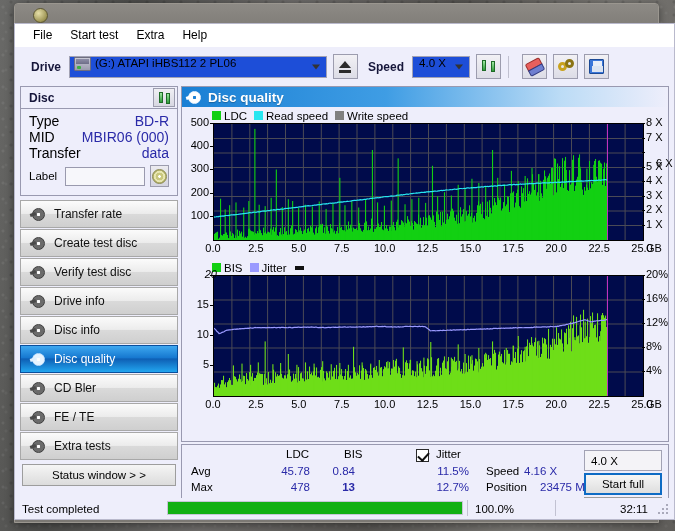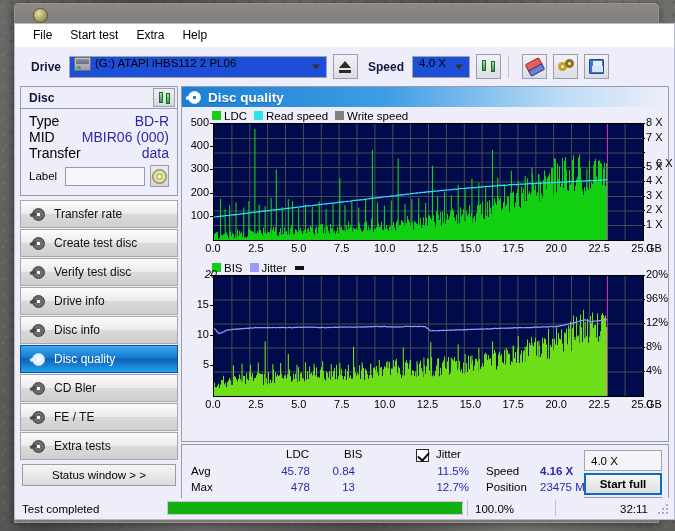--- a/index.html
+++ b/index.html
@@ -322,21 +322,21 @@
     background:#f4f3f7; border:1px solid #a2a2b4;
     display:flex;align-items:center; padding-left:6px; font-size:11.5px;
   }
   .act-btn {
     position:absolute; right:6px; width:78px; height:22px;
     background: linear-gradient(#f6f6f6,#dedede);
     border:1px solid #9c9c9c;
     display:flex;align-items:center;justify-content:center;
     font-size:11.5px; color:#000;
   }
-  #start-full { top:28px; border:2px solid #0d6bc4;font-weight:bold; }
+  #start-full { top:28px; border:2px solid #0d6bc4; }
   #start-part { top:52px; }
 
   
   #statusbar {
     position:absolute; left:0; right:0; bottom:0; height:21px;
     background:#eeeefb; display:flex; align-items:center;
   }
   #status-text { font-size:11.5px; color:#000; margin-left:7px; white-space:nowrap;}
   #progress-outer {
     position:absolute; left:152px; top:3px; width:296px; height:14px;
@@ -1586,21 +1586,21 @@
             <span class="ytick" style="left: 0px; width: 27px; top: 38px;">15</span>
             <span class="tickmark" style="left: 28px; top: 45px; width: 3px; height: 1px;"></span>
             <span class="ytick" style="left: 8px; width: 27px; top: 8px; font-style: italic;">20</span>
             <span class="tickmark" style="left: 28px; top: 15px; width: 3px; height: 1px;"></span>
             <span class="y2tick" style="left: 464px; top: 104px;">4%</span>
             <span class="tickmark" style="left: 460px; top: 111px; width: 3px; height: 1px;"></span>
             <span class="y2tick" style="left: 464px; top: 80px;">8%</span>
             <span class="tickmark" style="left: 460px; top: 87px; width: 3px; height: 1px;"></span>
             <span class="y2tick" style="left: 464px; top: 56px;">12%</span>
             <span class="tickmark" style="left: 460px; top: 63px; width: 3px; height: 1px;"></span>
-            <span class="y2tick" style="left: 464px; top: 32px;">96%</span>
+            <span class="y2tick" style="left: 464px; top: 32px;">16%</span>
             <span class="tickmark" style="left: 460px; top: 39px; width: 3px; height: 1px;"></span>
             <span class="y2tick" style="left: 464px; top: 8px;">20%</span>
             <span class="tickmark" style="left: 460px; top: 15px; width: 3px; height: 1px;"></span>
             <span class="xtick" style="left: 18px; top: 138px; width: 26px; text-align: center;">0.0</span>
             <span class="xtick" style="left: 60.9px; top: 138px; width: 26px; text-align: center;">2.5</span>
             <span class="xtick" style="left: 103.8px; top: 138px; width: 26px; text-align: center;">5.0</span>
             <span class="xtick" style="left: 146.7px; top: 138px; width: 26px; text-align: center;">7.5</span>
             <span class="xtick" style="left: 189.6px; top: 138px; width: 26px; text-align: center;">10.0</span>
             <span class="xtick" style="left: 232.5px; top: 138px; width: 26px; text-align: center;">12.5</span>
             <span class="xtick" style="left: 275.4px; top: 138px; width: 26px; text-align: center;">15.0</span>
@@ -1619,29 +1619,29 @@
         <span id="jitter-check" style="left:234px;top:4px;"></span>
         <span class="st-lab" style="left:254px;top:3px;">Jitter</span>
 
         <span class="st-lab" style="left:9px;top:20px;">Avg</span>
         <span class="st-val" style="left:70px;top:20px;width:58px;">45.78</span>
         <span class="st-val" style="left:128px;top:20px;width:45px;">0.84</span>
         <span class="st-val" style="left:222px;top:20px;width:65px;">11.5%</span>
 
         <span class="st-lab" style="left:9px;top:36px;">Max</span>
         <span class="st-val" style="left:70px;top:36px;width:58px;">478</span>
-        <span class="st-val" style="left:128px;top:36px;width:45px;">13</span>
+        <span class="st-val" style="left:128px;top:36px;width:45px;font-weight:bold;">13</span>
         <span class="st-val" style="left:222px;top:36px;width:65px;text-align:right;">12.7%</span>
 
         <span class="st-lab" style="left:9px;top:52px;">Total</span>
         <span class="st-val" style="left:58px;top:52px;width:70px;">17194578</span>
         <span class="st-val" style="left:128px;top:52px;width:45px;">316147</span>
 
         <span class="st-lab" style="left:304px;top:20px;">Speed</span>
-        <span class="st-val" style="left:358px;top:20px;width:70px;text-align:left;font-weight:bold;">4.16 X</span>
+        <span class="st-val" style="left:342px;top:20px;width:70px;text-align:left;">4.16 X</span>
         <span class="st-lab" style="left:304px;top:36px;">Position</span>
         <span class="st-val" style="left:358px;top:36px;width:80px;text-align:left;">23475 MB</span>
         <span class="st-lab" style="left:304px;top:52px;">Samples</span>
         <span class="st-val" style="left:358px;top:52px;width:80px;text-align:left;">375344</span>
 
         <div id="speed-combo2">
           <span>4.0 X</span>
           <span class="chev"></span>
         </div>
         <div class="act-btn" id="start-full">Start full</div>

